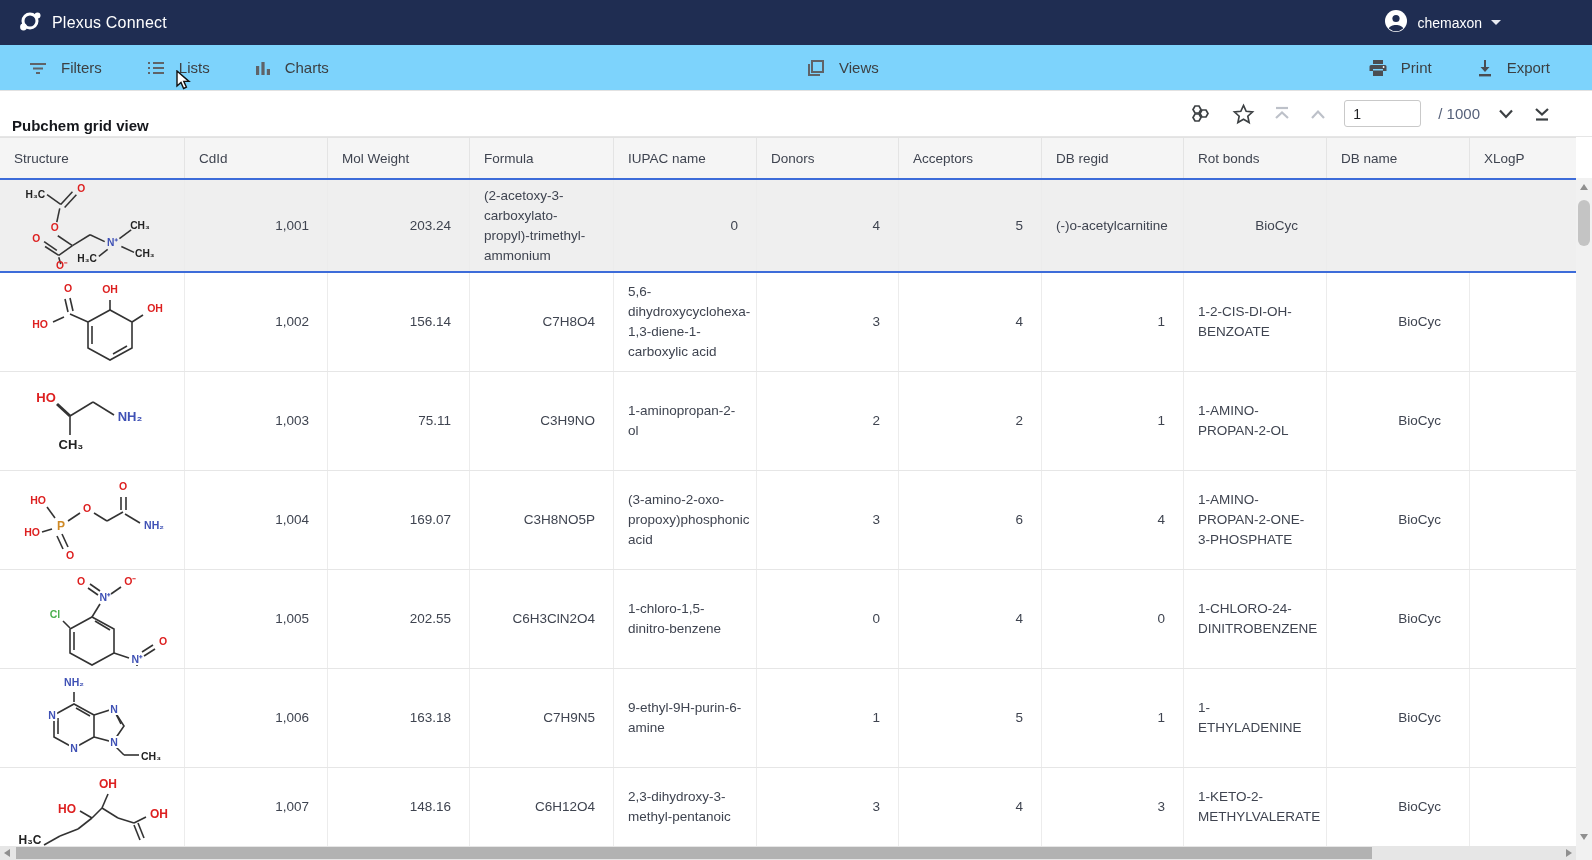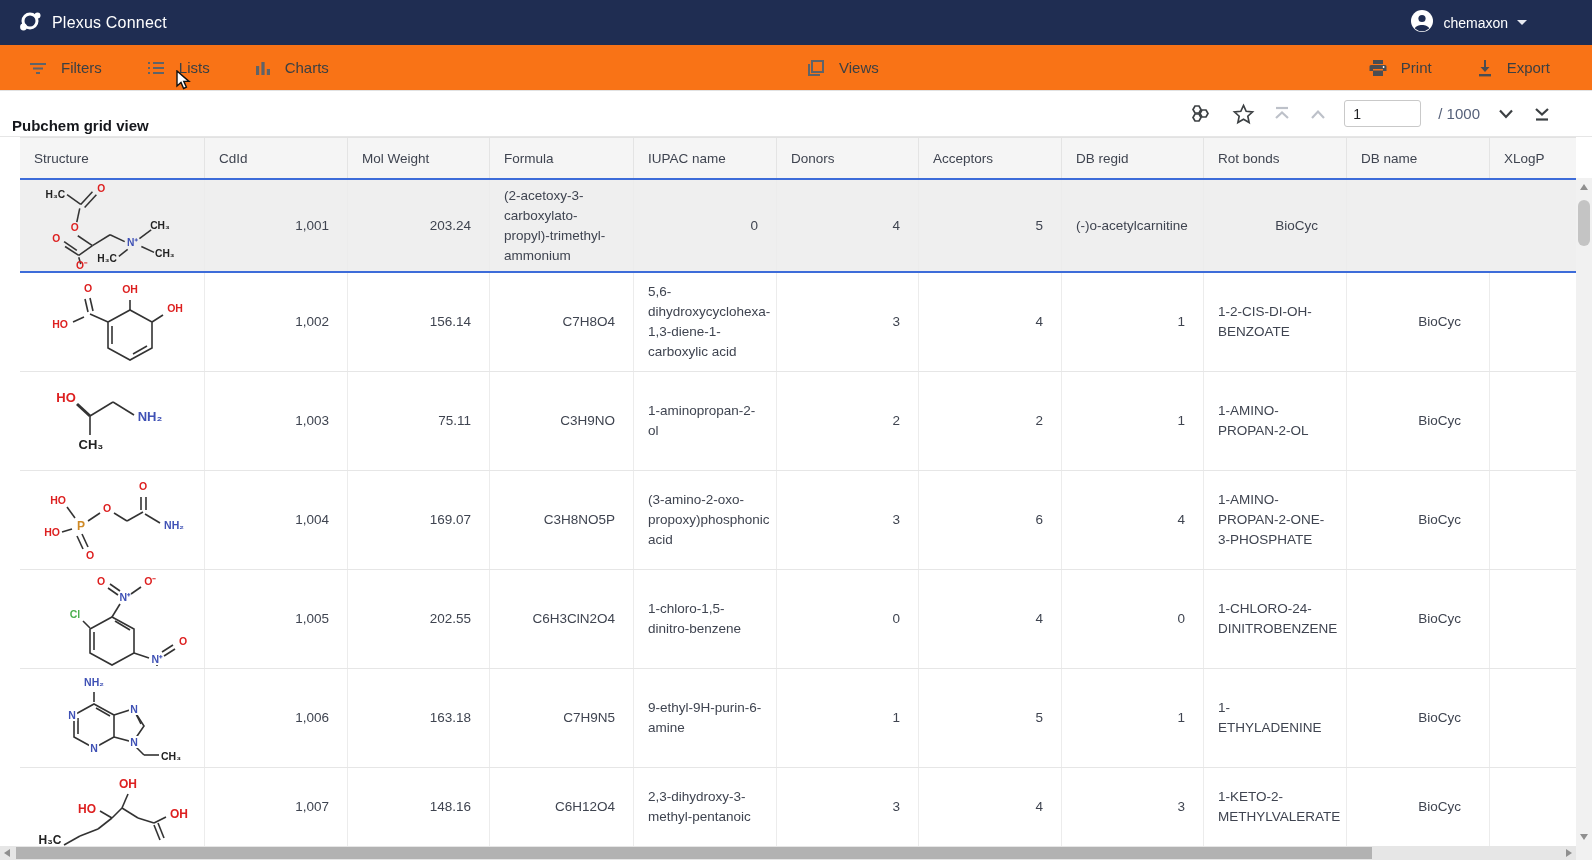--- a/index.html
+++ b/index.html
@@ -5,45 +5,45 @@
   * { margin:0; padding:0; box-sizing:border-box; }
   html,body { width:1592px; height:860px; overflow:hidden; background:#fff;
     font-family:"Liberation Sans","DejaVu Sans",sans-serif; color:#3f4450; }
 
   
   .navbar { position:absolute; left:0; top:0; width:1592px; height:45px;
     background:#1f2d52; display:flex; align-items:center; }
   .brand { display:flex; align-items:center; gap:10px; padding-left:18px; }
   .brand-text { color:#fff; font-size:16px; font-weight:500; letter-spacing:.2px; }
   .nav-user { position:absolute; right:0; top:0; height:45px; display:flex;
-    align-items:center; gap:9px; padding-right:65px; }
+    align-items:center; gap:9px; padding-right:91px; }
   .nav-user-name { color:#fff; font-size:14px; }
   .caret-down { width:0; height:0; border-left:5px solid transparent;
     border-right:5px solid transparent; border-top:5px solid #e8eaf1; }
 
   
   .toolbar { position:absolute; left:0; top:45px; width:1592px; height:46px;
-    background:#f97316; border-bottom:1px solid #e2e2e2; }
+    background:#7dd3fc; border-bottom:1px solid #e2e2e2; }
   .tb-group { position:absolute; top:0; height:45px; display:flex; align-items:center; gap:44px; }
   .tb-left { left:28px; } .tb-center { left:806px; } .tb-right { right:42px; }
   .tb-item { display:flex; align-items:center; gap:13px; font-size:15px; color:#3c4043; cursor:pointer; }
   .tb-item svg { display:block; }
 
   
   .viewbar { position:absolute; left:0; top:91px; width:1592px; height:46px;
     background:#fff; border-bottom:1px solid #e6e6e6; }
   .view-title { position:absolute; left:12px; top:26px; font-size:15px; font-weight:700; color:#15171c; }
   .pager { position:absolute; right:40px; top:0; height:45px; display:flex; align-items:center; gap:17px; }
   .pg-ic { display:flex; align-items:center; justify-content:center; cursor:pointer; }
   .page-input { width:77px; height:27px; border:1px solid #c9c9c9; border-radius:3px;
     font-size:14px; padding:0 8px; color:#202124; background:#fff; font-family:inherit; }
   .page-total { font-size:15px; color:#56617a; white-space:nowrap; }
 
   
-  .grid { position:absolute; left:0; top:137px; width:1576px;padding-left:20px; }
+  .grid { position:absolute; left:0; top:137px; width:1576px; }
   .theader, .trow { display:grid;
     grid-template-columns:185px 143px 142px 144px 143px 142px 143px 142px 143px 143px 106px; }
   .theader { height:41px; background:#f5f5f5; border-top:1px solid #e2e2e2; }
   .hcell { display:flex; align-items:center; padding-left:14px; font-size:13.5px;
     color:#3f4450; border-right:1px solid #e4e4e4; overflow:hidden; }
   .hcell:last-child { border-right:none; }
   .tbody { height:668px; overflow:hidden; background:#f9a8d4; }
   .trow { border-bottom:1px solid #e6e6e6; height:99px; background:#fff; }
   .trow.selected { height:95px; background:#efefef;
     border-top:2px solid #3d6cd9; border-bottom:2px solid #3d6cd9; }

